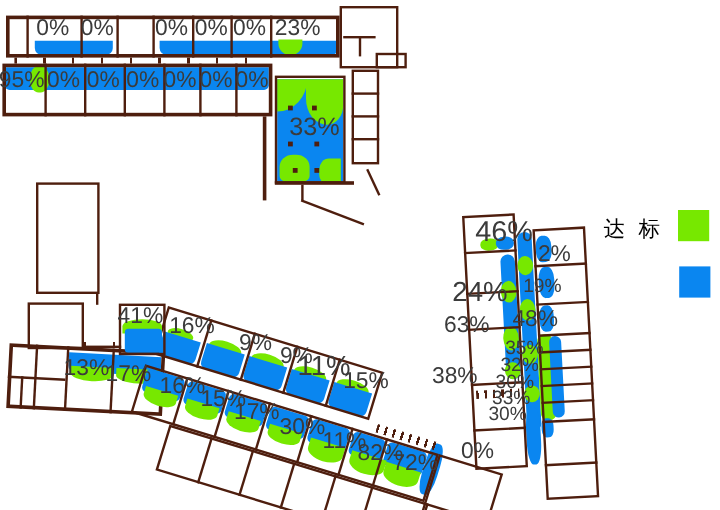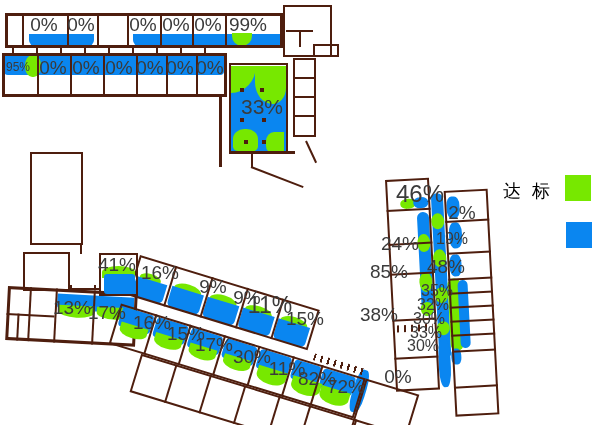--- a/index.html
+++ b/index.html
@@ -173,22 +173,22 @@
       <div class="blob" style="left: 44px; top: 162px; width: 12px; height: 48px; background: rgb(10, 134, 240); border-radius: 40%;"></div>
       <div class="blob" style="left: 57px; top: 172px; width: 10px; height: 16px; background: rgb(10, 134, 240); border-radius: 40%;"></div>
     </div>
 
   <div id="labels-layer">
       <span class="pct" style="left: 44px; top: 24px; font-size: 19px;">0%</span>
       <span class="pct" style="left: 81px; top: 24px; font-size: 19px;">0%</span>
       <span class="pct" style="left: 143px; top: 24px; font-size: 19px;">0%</span>
       <span class="pct" style="left: 176px; top: 24px; font-size: 19px;">0%</span>
       <span class="pct" style="left: 208px; top: 24px; font-size: 19px;">0%</span>
-      <span class="pct" style="left: 248px; top: 24px; font-size: 19px;">99%</span>
-      <span class="pct" style="left: 18px; top: 67px; font-size: 12px;">95%</span>
+      <span class="pct" style="left: 248px; top: 24px; font-size: 19px;">23%</span>
+      <span class="pct" style="left: 18px; top: 67px; font-size: 19px;">95%</span>
       <span class="pct" style="left: 53px; top: 67px; font-size: 19px;">0%</span>
       <span class="pct" style="left: 86px; top: 67px; font-size: 19px;">0%</span>
       <span class="pct" style="left: 119px; top: 67px; font-size: 19px;">0%</span>
       <span class="pct" style="left: 150px; top: 67px; font-size: 19px;">0%</span>
       <span class="pct" style="left: 180px; top: 67px; font-size: 19px;">0%</span>
       <span class="pct" style="left: 210px; top: 67px; font-size: 19px;">0%</span>
       <span class="pct" style="left: 262px; top: 106px; font-size: 21px;">33%</span>
       <span class="pct" style="left: 117px; top: 264px; font-size: 19px;">41%</span>
       <span class="pct" style="left: 72px; top: 307px; font-size: 19px;">13%</span>
       <span class="pct" style="left: 107px; top: 312px; font-size: 19px;">17%</span>
@@ -199,23 +199,23 @@
       <span class="pct" style="left: 305px; top: 318px; font-size: 19px;">15%</span>
       <span class="pct" style="left: 152px; top: 322px; font-size: 19px;">16%</span>
       <span class="pct" style="left: 186px; top: 333px; font-size: 19px;">15%</span>
       <span class="pct" style="left: 214px; top: 344px; font-size: 19px;">17%</span>
       <span class="pct" style="left: 252px; top: 356px; font-size: 19px;">30%</span>
       <span class="pct" style="left: 287px; top: 368px; font-size: 19px;">11%</span>
       <span class="pct" style="left: 317px; top: 378px; font-size: 19px;">82%</span>
       <span class="pct" style="left: 346px; top: 386px; font-size: 19px;">72%</span>
       <span class="pct" style="left: 420px; top: 194px; font-size: 24px;">46%</span>
       <span class="pct" style="left: 462px; top: 212px; font-size: 19px;">2%</span>
-      <span class="pct" style="left: 400px; top: 243px; font-size: 19px;">24%</span>
+      <span class="pct" style="left: 400px; top: 243px; font-size: 23px;">24%</span>
       <span class="pct" style="left: 452px; top: 239px; font-size: 16px;">19%</span>
-      <span class="pct" style="left: 389px; top: 271px; font-size: 19px;">85%</span>
+      <span class="pct" style="left: 389px; top: 271px; font-size: 19px;">63%</span>
       <span class="pct" style="left: 446px; top: 266px; font-size: 19px;">48%</span>
       <span class="pct" style="left: 379px; top: 314px; font-size: 19px;">38%</span>
       <span class="pct" style="left: 437px; top: 291px; font-size: 16px;">35%</span>
       <span class="pct" style="left: 433px; top: 305px; font-size: 16px;">32%</span>
       <span class="pct" style="left: 429px; top: 319px; font-size: 16px;">30%</span>
       <span class="pct" style="left: 426px; top: 333px; font-size: 16px;">33%</span>
       <span class="pct" style="left: 423px; top: 346px; font-size: 16px;">30%</span>
       <span class="pct" style="left: 398px; top: 376px; font-size: 19px;">0%</span>
     </div>
 

